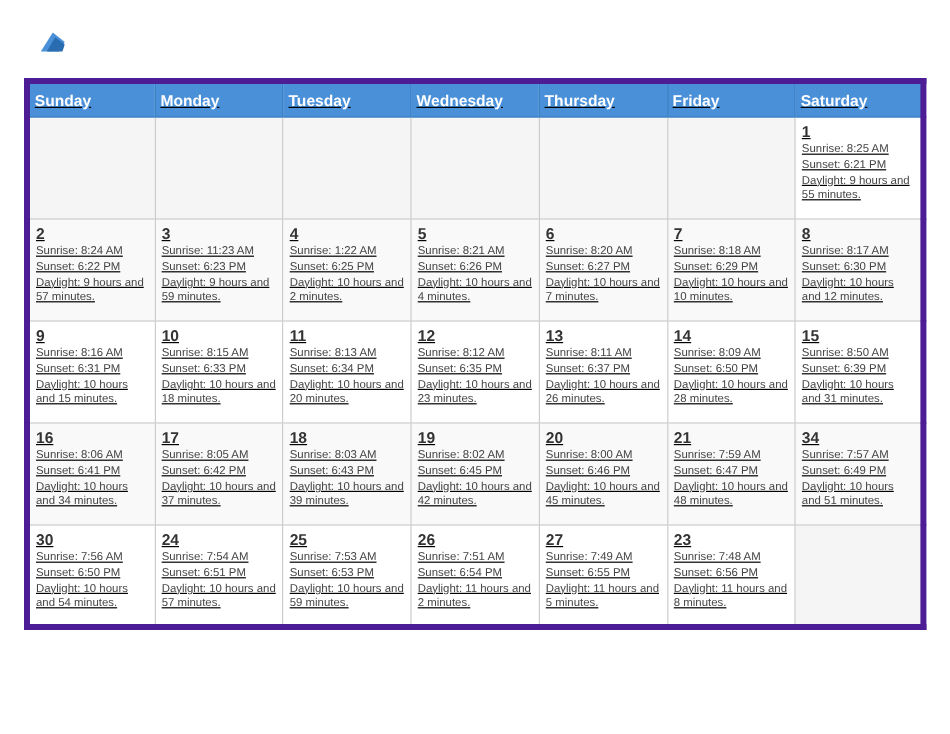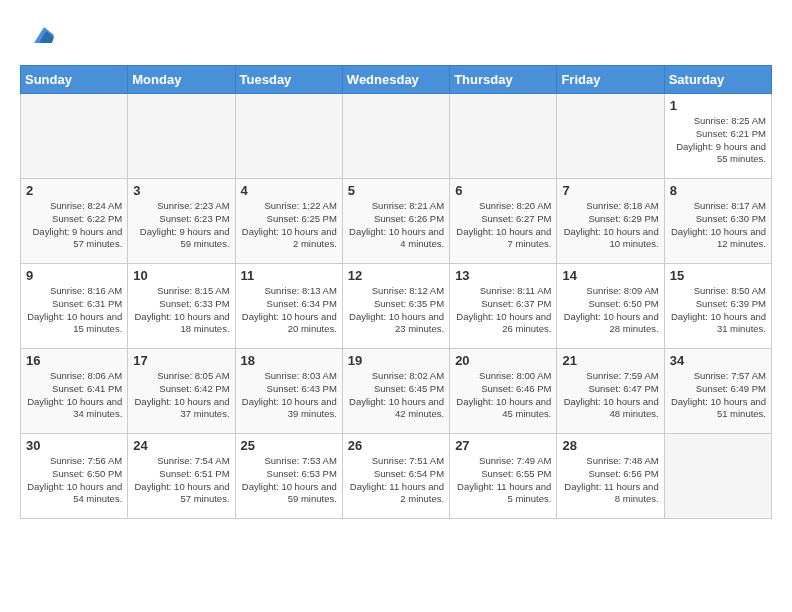--- a/index.html
+++ b/index.html
@@ -43,21 +43,22 @@
       font-weight: bold;
       color: #333;
     }
     .location-title {
       font-size: 15px;
       color: #555;
     }
     .calendar {
       width: 100%;
       border-collapse: collapse;
-      border: 1px solid #4c1d95;
+      border: 5px solid #4c1d95;
+      text-decoration: underline;
     }
     .calendar th {
       background-color: #4a90d9;
       color: #fff;
       font-size: 13px;
       font-weight: bold;
       padding: 6px 4px;
       text-align: left;
       border: 1px solid #3a7fc1;
     }
@@ -75,21 +76,20 @@
     .day-number {
       font-size: 13px;
       font-weight: bold;
       color: #333;
       margin-bottom: 2px;
     }
     .day-info {
       font-size: 9.5px;
       color: #444;
       line-height: 1.35;
-      text-align: right;
     }
     .empty-cell {
       background: #f5f5f5 !important;
     }
   </style>
 </head>
 <body>
 
 <div class="header-section">
   <div class="logo">
@@ -137,21 +137,21 @@
       </tr>
       <tr>
         <td>
           <div class="day-number">2</div>
           <div class="day-info">Sunrise: 8:24 AM
 Sunset: 6:22 PM
 Daylight: 9 hours and 57 minutes.</div>
         </td>
         <td>
           <div class="day-number">3</div>
-          <div class="day-info">Sunrise: 2:23 AM
+          <div class="day-info">Sunrise: 11:23 AM
 Sunset: 6:23 PM
 Daylight: 9 hours and 59 minutes.</div>
         </td>
         <td>
           <div class="day-number">4</div>
           <div class="day-info">Sunrise: 1:22 AM
 Sunset: 6:25 PM
 Daylight: 10 hours and 2 minutes.</div>
         </td>
         <td>
@@ -292,21 +292,21 @@
 Sunset: 6:54 PM
 Daylight: 11 hours and 2 minutes.</div>
         </td>
         <td>
           <div class="day-number">27</div>
           <div class="day-info">Sunrise: 7:49 AM
 Sunset: 6:55 PM
 Daylight: 11 hours and 5 minutes.</div>
         </td>
         <td>
-          <div class="day-number">28</div>
+          <div class="day-number">23</div>
           <div class="day-info">Sunrise: 7:48 AM
 Sunset: 6:56 PM
 Daylight: 11 hours and 8 minutes.</div>
         </td>
         <td class="empty-cell"></td>
       </tr>
     </tbody>
 </table>
 
 </body></html>

